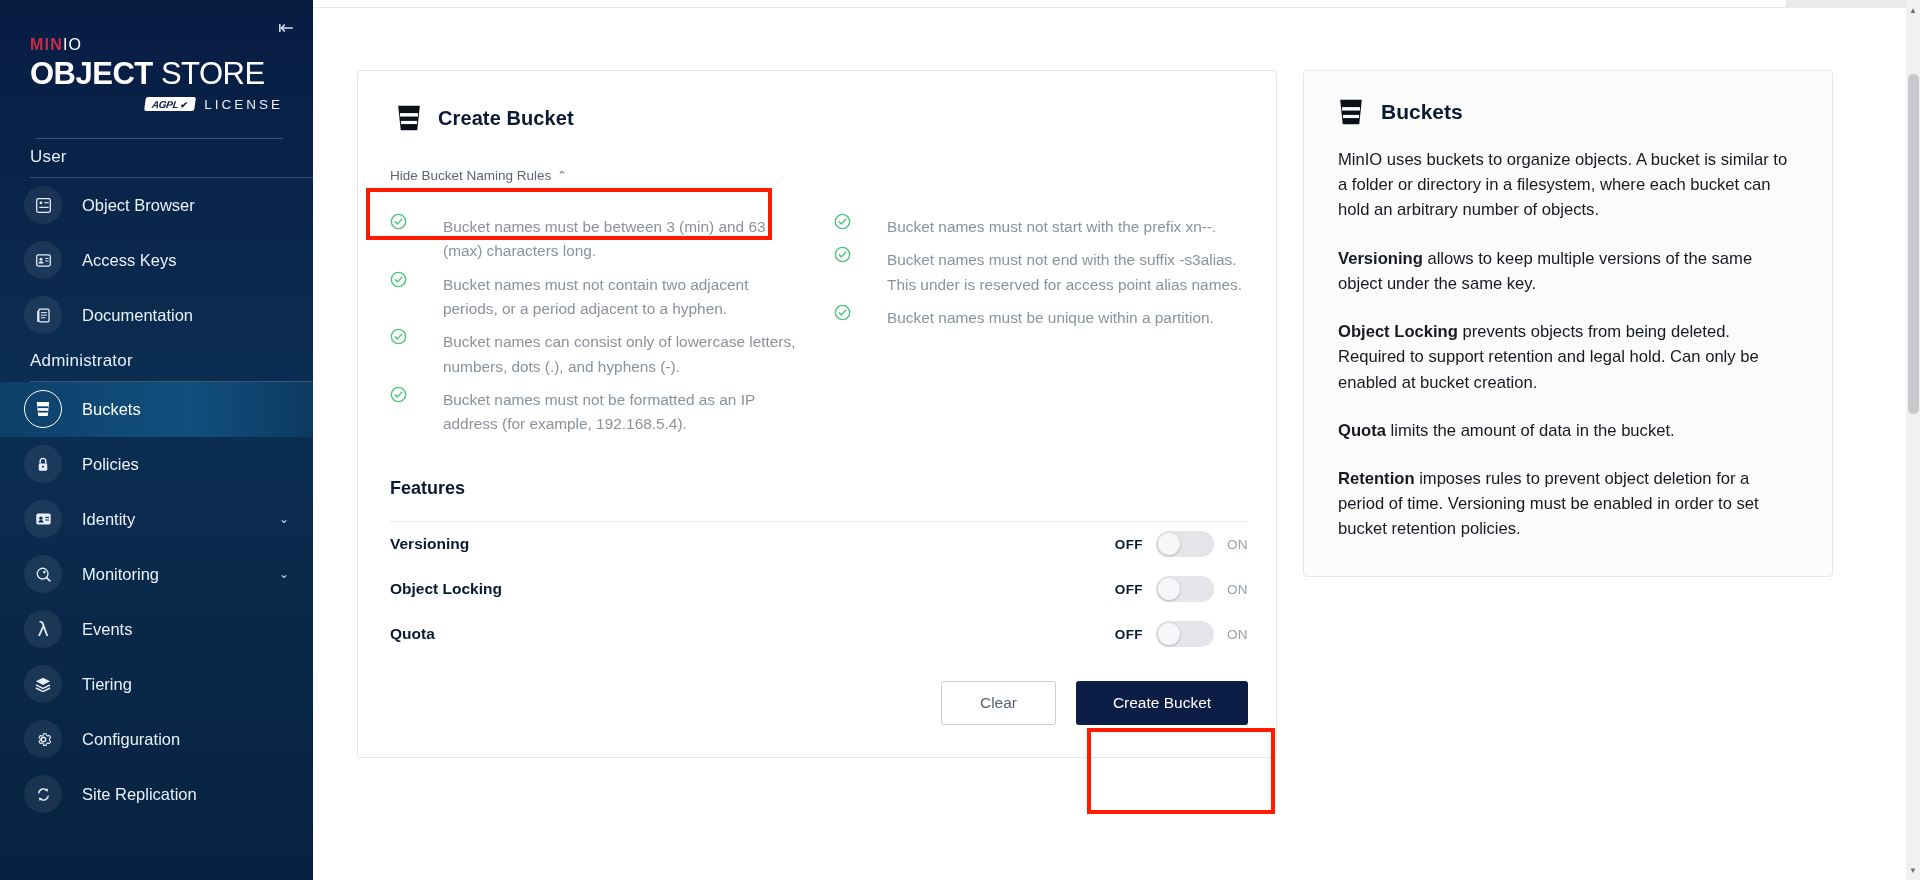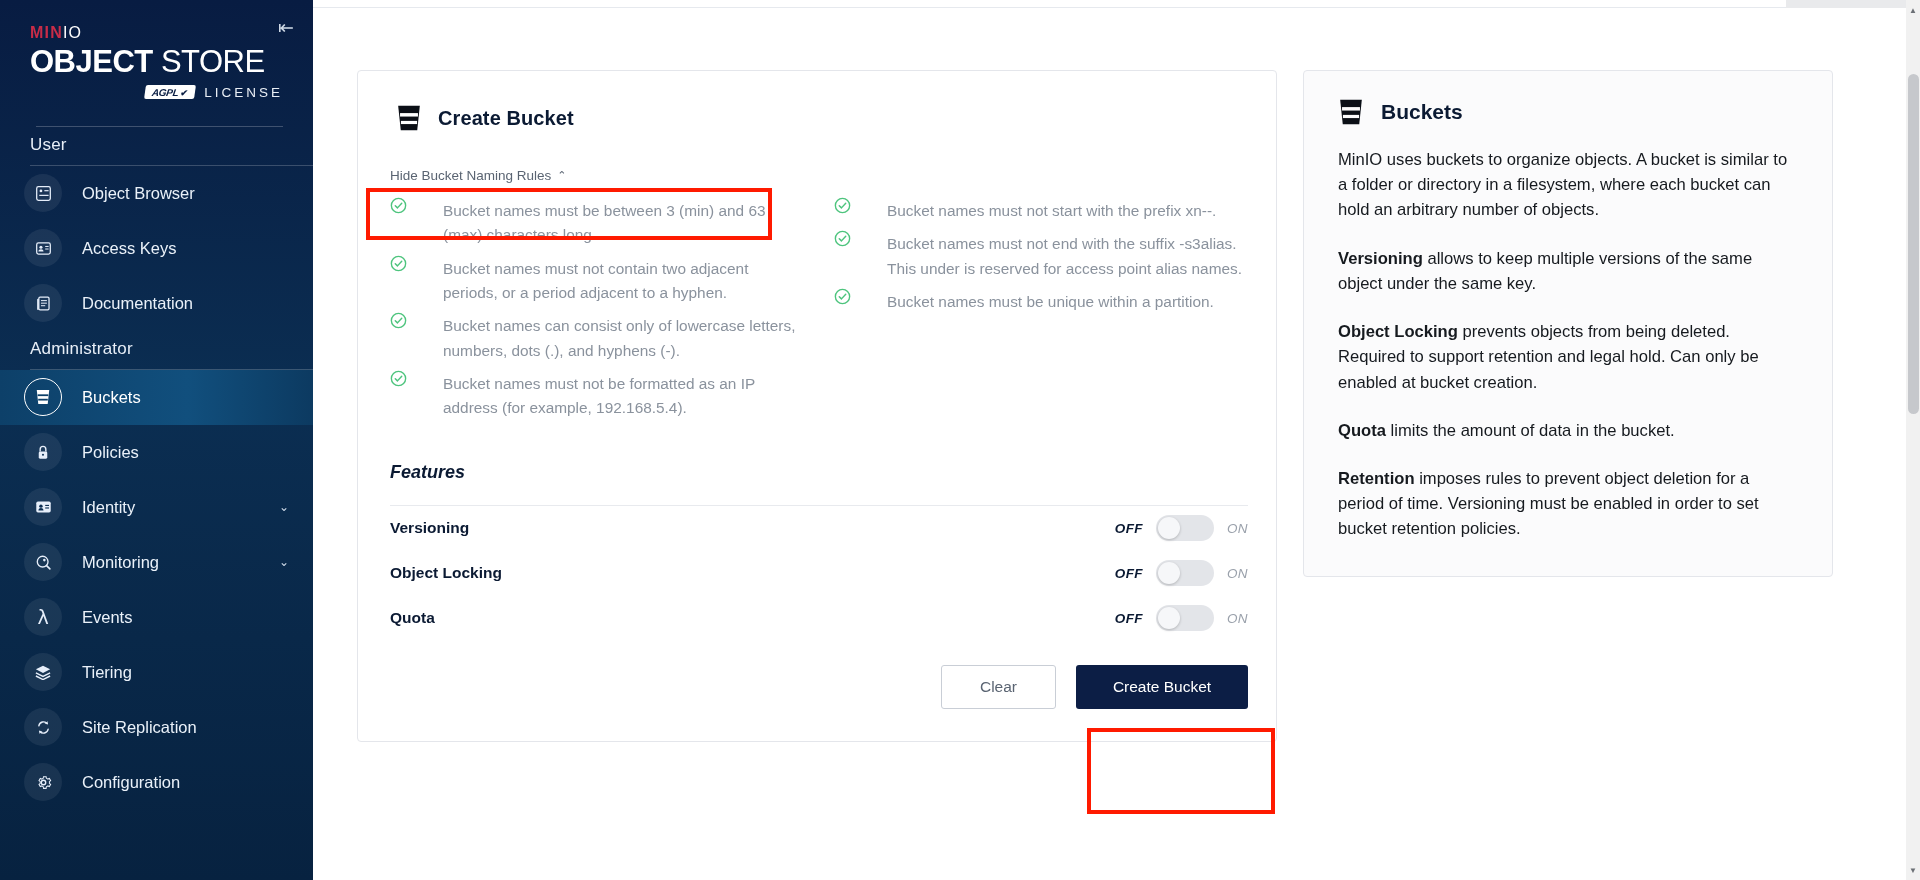--- a/index.html
+++ b/index.html
@@ -18,21 +18,21 @@
     position: relative; overflow: hidden;
     color: #fff;
   }
   .collapse-btn {
     position: absolute; top: 14px; right: 14px;
     width: 26px; height: 26px;
     display: flex; align-items: center; justify-content: center;
     color: #cfd9e6; font-size: 19px; cursor: pointer;
     line-height: 1;
   }
-  .brand { padding: 24px 28px 0 30px; }
+  .brand { padding: 36px 28px 0 30px; }
   .brand-min {
     font-size: 16px; font-weight: 800; letter-spacing: 1.2px;
     display: flex; align-items: center;
   }
   .brand-min .mn { color: #c72c48; }
   .brand-min .io { color: #ffffff; font-weight: 500; }
   .brand-obj {
     margin-top: 4px;
     font-size: 31px; line-height: 1.05; letter-spacing: -0.5px;
     white-space: nowrap;
@@ -118,48 +118,47 @@
     font-size: 15.5px; font-weight: 700; color:#0b1a33;
     border-right:1px solid #e8eaee;
   }
   .field-input {
     flex:1; border:none; outline:none; padding-left: 20px;
     font-size: 15.5px; font-weight: 700; color:#0b1a33;
     font-family:"Liberation Sans", sans-serif; background:transparent;
   }
 
   .hide-rules {
-    margin: 13px 0 10px 4px; font-size: 13.5px; color:#5a6472;
+    margin: 13px 0 26px 4px; font-size: 13.5px; color:#5a6472;
     cursor:pointer; display:inline-flex; align-items:center; gap:6px;
   }
   .hide-rules .caret { font-size: 11px; }
 
   .rules-grid { display:flex; gap: 30px; margin-left: 4px; }
   .rules-col { flex:1; }
   .rule {
     display:flex; gap: 36px; align-items:flex-start;
     margin-bottom: 3px;
   }
   .rule .check { width:17px; height:17px; flex:0 0 17px; margin-top: 4px; }
   .rule .ruletext { font-size: 15.4px; line-height: 1.58; color:#8a929d;margin-top:6px; }
   .rules-col.right .rule { gap: 36px; }
 
   .features-title {
     font-size: 18px; font-weight:700; color:#0b1a33;
     margin: 38px 0 0 4px;
-    font-style: italic;
   }
   .features-divider { height:1px; background:#e8eaee; margin: 22px 0 0 4px; }
 
   .feature-row {
     display:flex; align-items:center; justify-content:space-between;
     height: 45px; margin-left: 4px;
   }
   .feature-name { font-size: 15.5px; font-weight:700; color:#0b1a33; }
-  .toggle-wrap { display:flex; align-items:center; gap: 13px; font-style: italic; }
+  .toggle-wrap { display:flex; align-items:center; gap: 13px; }
   .tog-off { font-size: 13.5px; font-weight:700; color:#0b1a33; letter-spacing:.4px; }
   .tog-on  { font-size: 13.5px; font-weight:400; color:#9aa1ab; letter-spacing:.4px; }
   .switch {
     width: 58px; height: 26px; border-radius: 13px; background:#e3e5e9;
     position:relative; cursor:pointer; flex:0 0 58px;
   }
   .switch .knob {
     position:absolute; top:2px; left:2px; width:22px; height:22px;
     border-radius:50%; background:#f6f7f9;
     box-shadow: 0 1px 3px rgba(0,0,0,.22);
@@ -340,37 +339,37 @@
             <path d="M2 10l8 4 8-4" fill="none" stroke="#e6eefa" stroke-width="1.6"></path>
             <path d="M2 13.5l8 4 8-4" fill="none" stroke="#e6eefa" stroke-width="1.6"></path>
           </svg>
       </span>
       <span class="nav-label">Tiering</span>
     </div>
 
     <div class="nav-item">
       <span class="nav-icon">
         <svg width="17" height="17" viewBox="0 0 20 20">
+            <path d="M10 6.6A3.4 3.4 0 1010 13.4 3.4 3.4 0 0010 6.6zm0 5.2a1.8 1.8 0 110-3.6 1.8 1.8 0 010 3.6z" fill="#e6eefa"></path>
+            <path d="M17 10a7 7 0 00-.1-1l1.5-1.1-1.5-2.6-1.8.7a7 7 0 00-1.7-1l-.3-1.9H10l-.3 1.9a7 7 0 00-1.7 1l-1.8-.7-1.5 2.6L6.2 9a7 7 0 000 2l-1.5 1.1 1.5 2.6 1.8-.7a7 7 0 001.7 1l.3 1.9h3.1l.3-1.9a7 7 0 001.7-1l1.8.7 1.5-2.6-1.5-1.1c.1-.3.1-.7.1-1z" fill="none" stroke="#e6eefa" stroke-width="1.2"></path>
+          </svg>
+      </span>
+      <span class="nav-label">Configuration</span>
+    </div>
+
+    <div class="nav-item">
+      <span class="nav-icon">
+        <svg width="17" height="17" viewBox="0 0 20 20">
             <path d="M4.5 8A5.6 5.6 0 0114.5 5.6" fill="none" stroke="#e6eefa" stroke-width="1.6" stroke-linecap="round"></path>
             <path d="M15.5 12A5.6 5.6 0 015.5 14.4" fill="none" stroke="#e6eefa" stroke-width="1.6" stroke-linecap="round"></path>
             <path d="M15.2 2.6l-.7 3.3-3.3-.7z" fill="#e6eefa"></path>
             <path d="M4.8 17.4l.7-3.3 3.3.7z" fill="#e6eefa"></path>
           </svg>
       </span>
       <span class="nav-label">Site Replication</span>
-    </div>
-
-    <div class="nav-item">
-      <span class="nav-icon">
-        <svg width="17" height="17" viewBox="0 0 20 20">
-            <path d="M10 6.6A3.4 3.4 0 1010 13.4 3.4 3.4 0 0010 6.6zm0 5.2a1.8 1.8 0 110-3.6 1.8 1.8 0 010 3.6z" fill="#e6eefa"></path>
-            <path d="M17 10a7 7 0 00-.1-1l1.5-1.1-1.5-2.6-1.8.7a7 7 0 00-1.7-1l-.3-1.9H10l-.3 1.9a7 7 0 00-1.7 1l-1.8-.7-1.5 2.6L6.2 9a7 7 0 000 2l-1.5 1.1 1.5 2.6 1.8-.7a7 7 0 001.7 1l.3 1.9h3.1l.3-1.9a7 7 0 001.7-1l1.8.7 1.5-2.6-1.5-1.1c.1-.3.1-.7.1-1z" fill="none" stroke="#e6eefa" stroke-width="1.2"></path>
-          </svg>
-      </span>
-      <span class="nav-label">Configuration</span>
     </div>
   </aside>
 
   <main class="main">
     <div class="topstrip"></div>
     <div class="topbar-fragment"></div>
 
     <div class="content-wrap">
 
       <section class="card">

